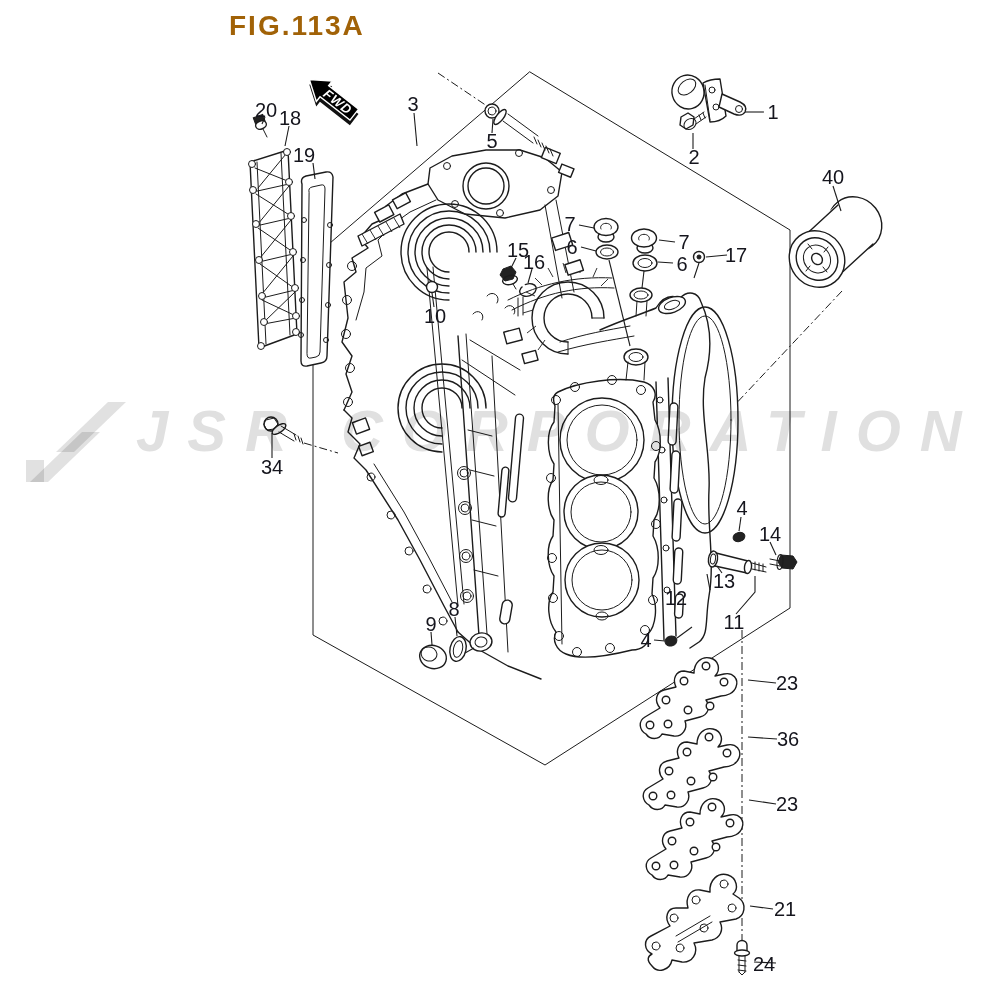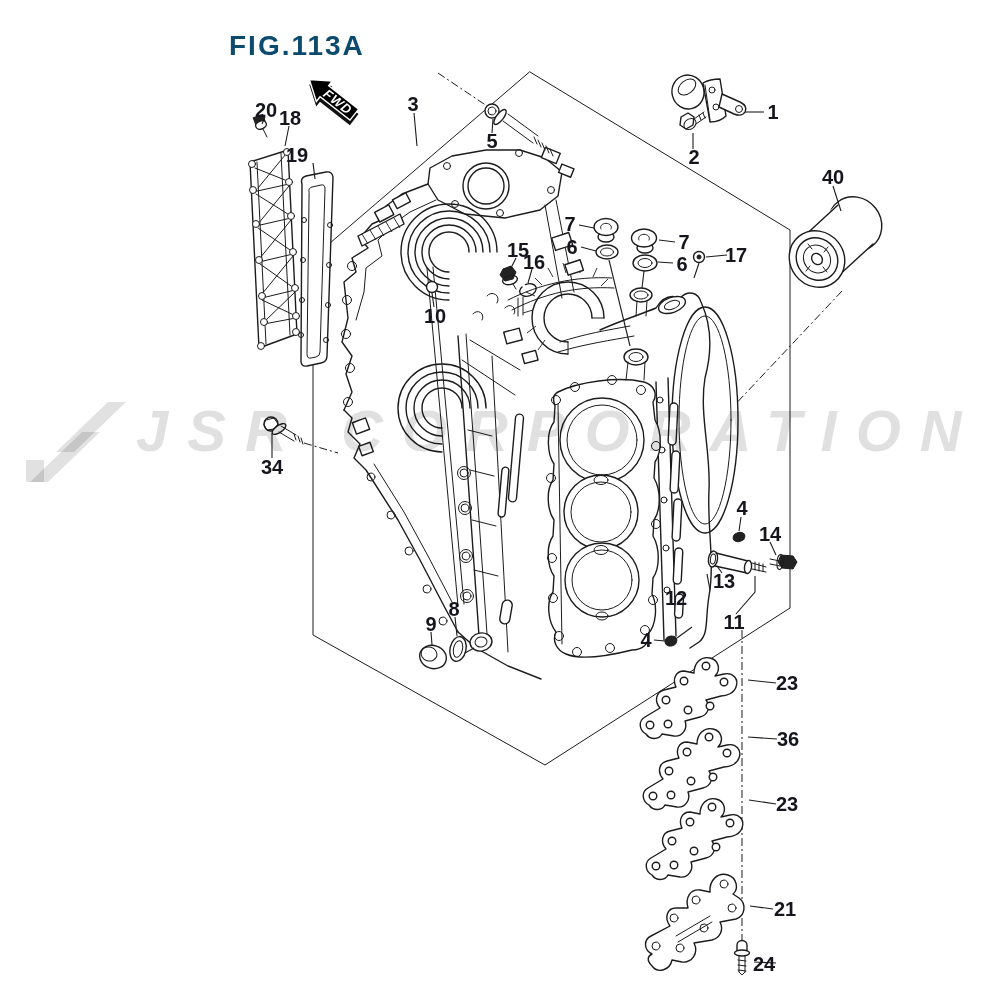--- a/index.html
+++ b/index.html
@@ -1,26 +1,26 @@
 <!DOCTYPE html>
 <html><head>
 <meta charset="utf-8">
 <style>
   html,body{margin:0;padding:0;background:#fff;}
   .stage{position:relative;width:1000px;height:1000px;background:#fff;overflow:hidden;
          font-family:"Liberation Sans", sans-serif;}
   .title{position:absolute;left:229px;top:10px;font-size:28px;font-weight:bold;
-         letter-spacing:2px;color:#0c4a6e;margin-top:20px;}
+         letter-spacing:2px;color:#a16207;}
   .art{position:absolute;left:0;top:0;width:1000px;height:1000px;}
   .watermark{position:absolute;left:0;top:4px;width:1000px;height:755px;pointer-events:none;}
   .wm-text{position:absolute;left:136px;top:398px;font-size:58px;line-height:58px;
            font-weight:bold;font-style:italic;letter-spacing:19px;color:rgba(10,10,10,0.125);
            white-space:nowrap;}
   .wm-logo{position:absolute;left:22px;top:392px;}
-  .callout{position:absolute;transform:translate(-50%,-50%);font-size:20px;font-weight:bold;
+  .callout{position:absolute;transform:translate(-50%,-50%);font-size:20px;font-weight:normal;
            color:#15151d;white-space:nowrap;}
   .ln{fill:none;stroke:#1c1c1c;stroke-width:1.4;stroke-linecap:round;stroke-linejoin:round;}
   .lnw{fill:#fff;stroke:#1c1c1c;stroke-width:1.4;stroke-linecap:round;stroke-linejoin:round;}
   .thin{stroke-width:1;}
   .dark{fill:#222;stroke:#1c1c1c;stroke-width:1;}
   .ldr{fill:none;stroke:#1c1c1c;stroke-width:1.1;}
   .dash{fill:none;stroke:#1c1c1c;stroke-width:1;stroke-dasharray:8 3 2 3;}
   .hatch{stroke:#1c1c1c;stroke-width:0.9;}
   .fwd-text{font-size:13px;font-weight:bold;font-style:italic;fill:#fff;letter-spacing:1px;}
 </style>
@@ -497,21 +497,21 @@
       <polygon points="4,64 22,64 22,86 4,86" fill="rgba(10,10,10,0.12)"></polygon>
     </svg>
     <span class="wm-text">JSR CORPORATION</span>
   </div>
 
   <div class="title">FIG.113A</div>
 
   <div>
     <div class="callout" style="left:266px;top:110px">20</div>
     <div class="callout" style="left:290px;top:118px">18</div>
-    <div class="callout" style="left:297px;top:155px">19</div>
+    <div class="callout" style="left:304px;top:155px">19</div>
     <div class="callout" style="left:413px;top:104px">3</div>
     <div class="callout" style="left:492px;top:141px">5</div>
     <div class="callout" style="left:773px;top:112px">1</div>
     <div class="callout" style="left:694px;top:157px">2</div>
     <div class="callout" style="left:833px;top:177px">40</div>
     <div class="callout" style="left:570px;top:224px">7</div>
     <div class="callout" style="left:572px;top:247px">6</div>
     <div class="callout" style="left:684px;top:242px">7</div>
     <div class="callout" style="left:682px;top:264px">6</div>
     <div class="callout" style="left:736px;top:255px">17</div>

